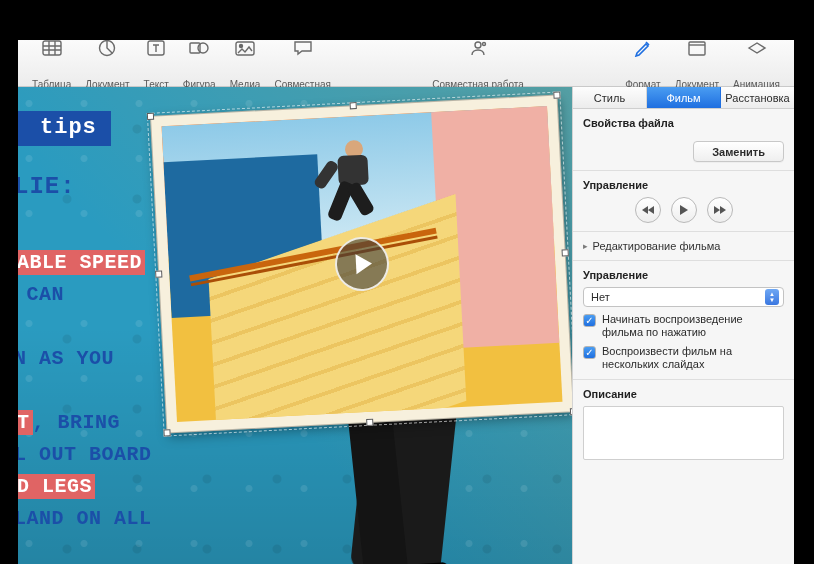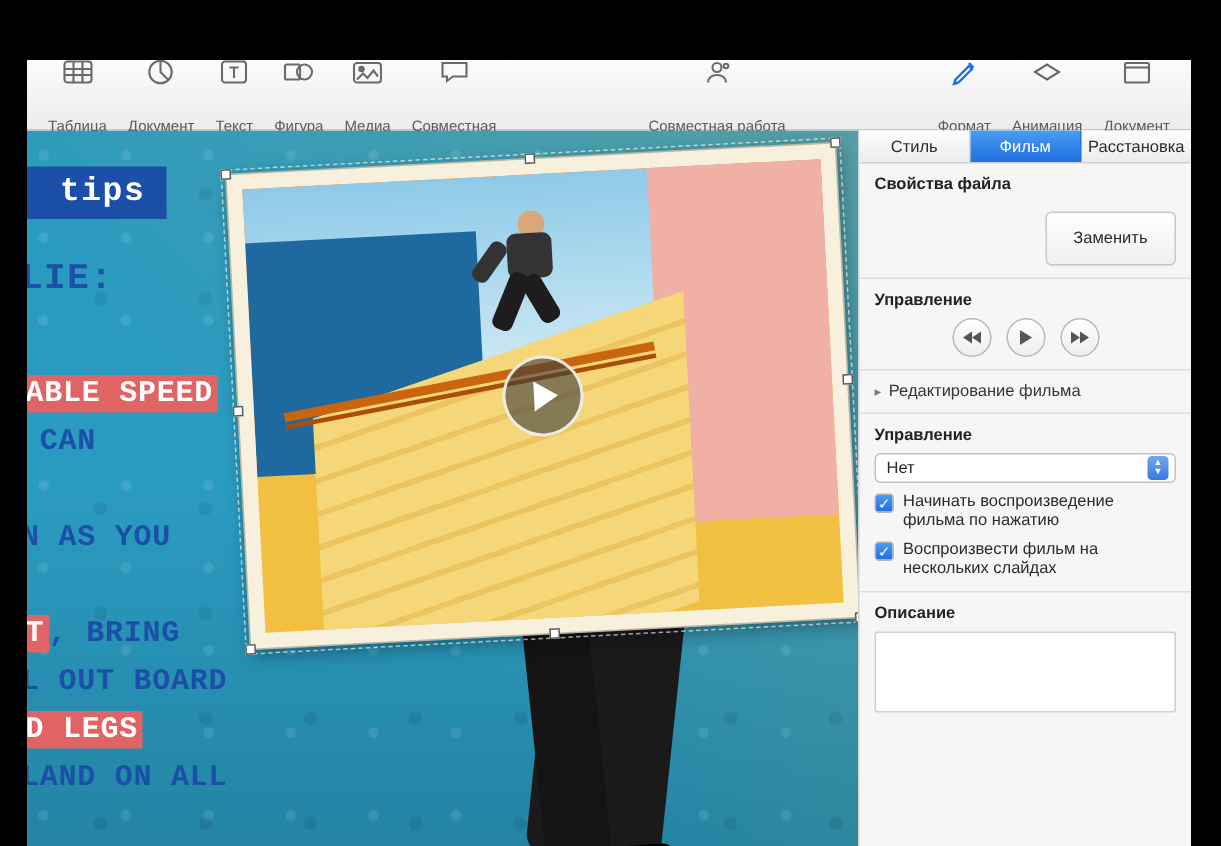--- a/index.html
+++ b/index.html
@@ -59,21 +59,21 @@
   .inspector { width: 222px; background: #f6f6f6; border-left: 1px solid #d3d3d3; display: flex; flex-direction: column; font-size: 11px; color: #2b2b2b; }
   .insp-tabs { display:flex; height: 22px; background: linear-gradient(#fdfdfd,#ececec); border-bottom: 1px solid #cfcfcf; font-size: 11px; }
   .insp-tab { flex:1; display:flex; align-items:center; justify-content:center; border-right:1px solid #d6d6d6; cursor:default; }
   .insp-tab:last-child { border-right:none; }
   .insp-tab.active { background: linear-gradient(#4a9df2,#1f6fe0); color:#fff; border-right-color:#1f6fe0; }
   .section { padding: 8px 10px; border-bottom: 1px solid #dedede; }
   .section-title { font-weight: 600; margin-bottom: 6px; font-size: 11px; color:#222; }
   .file-row { display:flex; align-items:center; gap:6px; font-size:11px; }
   .file-row .dot { width:10px; height:10px; border-radius:50%; border:1.5px solid #3478f6; position:relative; }
   .file-row .dot::after{ content:""; position:absolute; left:2px; top:2px; width:4px; height:4px; border-radius:50%; background:#3478f6; }
-  .mac-btn { display:inline-flex; align-items:center; justify-content:center; height:36px; padding:0 18px; margin-top:6px; background:linear-gradient(#fff,#efefef); border:1px solid #c8c8c8; border-radius:4px; font-size:11px; box-shadow: 0 1px 0 rgba(0,0,0,.03); }
+  .mac-btn { display:inline-flex; align-items:center; justify-content:center; height:21px; padding:0 18px; margin-top:6px; background:linear-gradient(#fff,#efefef); border:1px solid #c8c8c8; border-radius:4px; font-size:11px; box-shadow: 0 1px 0 rgba(0,0,0,.03); font-weight: bold; }
   .controls { display:flex; justify-content:center; gap:10px; margin-top:2px; }
   .circle-btn { width:26px; height:26px; border-radius:50%; border:1px solid #b9b9b9; background:linear-gradient(#fff,#eee); display:flex; align-items:center; justify-content:center; color:#555; }
   .slider-row { display:flex; align-items:center; gap:6px; }
   .slider-track { flex:1; height:3px; background:#c8c8c8; border-radius:2px; position:relative; }
   .slider-fill { position:absolute; left:0; top:0; bottom:0; width:93%; background:#2f7bf0; border-radius:2px; }
   .slider-thumb { position:absolute; left:93%; top:50%; width:12px; height:12px; margin:-6px 0 0 -6px; background:#fff; border:1px solid #b6b6b6; border-radius:50%; box-shadow:0 1px 1px rgba(0,0,0,.2); }
   .speaker-ico { width:14px; height:12px; color:#6a6a6a; }
   .disclosure-row { display:flex; align-items:center; gap:5px; font-size:11px; color:#333; }
   .disclosure-row .tri { font-size:9px; color:#7a7a7a; }
   .select { height:20px; border:1px solid #c3c3c3; border-radius:4px; background:#fff; display:flex; align-items:center; justify-content:space-between; padding:0 4px 0 7px; font-size:11px; }
@@ -165,34 +165,34 @@
           <span class="tb-icon" style="color:#1f6fe0">
             <svg width="18" height="18" viewBox="0 0 18 18" stroke="currentColor" fill="none" stroke-width="1.6">
                 <path d="M3 14l9-9 2 2-9 9-3 1z"></path>
                 <path d="M12 3l3 3"></path>
               </svg>
           </span>
           <span class="tb-label">Формат</span>
         </div>
         <div class="tb-item">
           <span class="tb-icon">
-            <svg width="20" height="14" viewBox="0 0 20 14" stroke="#6a6a6a" fill="none" stroke-width="1.4">
-                <path d="M2 7l8-5 8 5-8 5z"></path>
-              </svg>
-          </span>
-          <span class="tb-label">Анимация</span>
-        </div>
-        <div class="tb-item">
-          <span class="tb-icon">
             <svg width="18" height="15" viewBox="0 0 18 15" stroke="#6a6a6a" fill="none" stroke-width="1.4">
                 <rect x="1" y="1" width="16" height="13" rx="1"></rect>
                 <path d="M1 4h16"></path>
               </svg>
           </span>
           <span class="tb-label">Документ</span>
+        </div>
+        <div class="tb-item">
+          <span class="tb-icon">
+            <svg width="20" height="14" viewBox="0 0 20 14" stroke="#6a6a6a" fill="none" stroke-width="1.4">
+                <path d="M2 7l8-5 8 5-8 5z"></path>
+              </svg>
+          </span>
+          <span class="tb-label">Анимация</span>
         </div>
       </div>
     </div>
 
     <div class="body">
 
       <div class="canvas">
         <div class="slide-bg"></div>
         <div class="legs-bg"></div>
         <div class="legs-bg2"></div>

